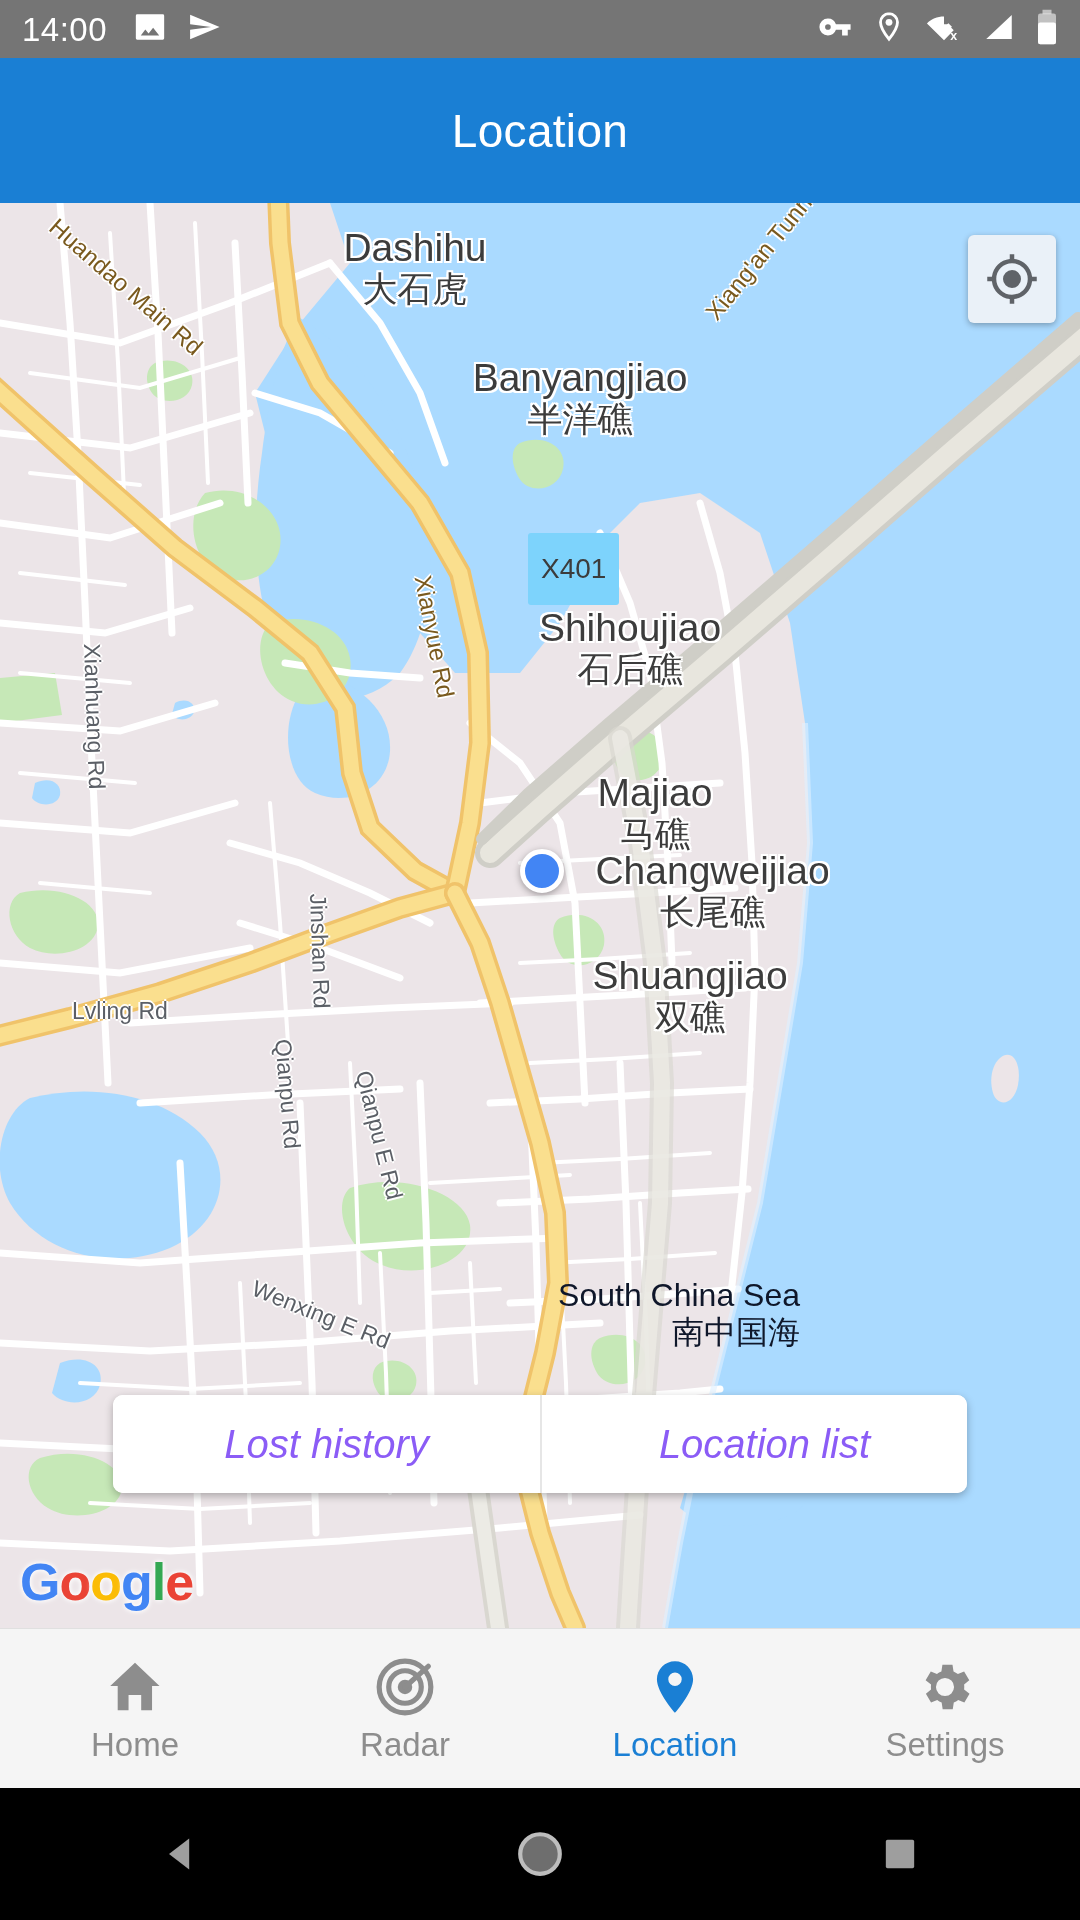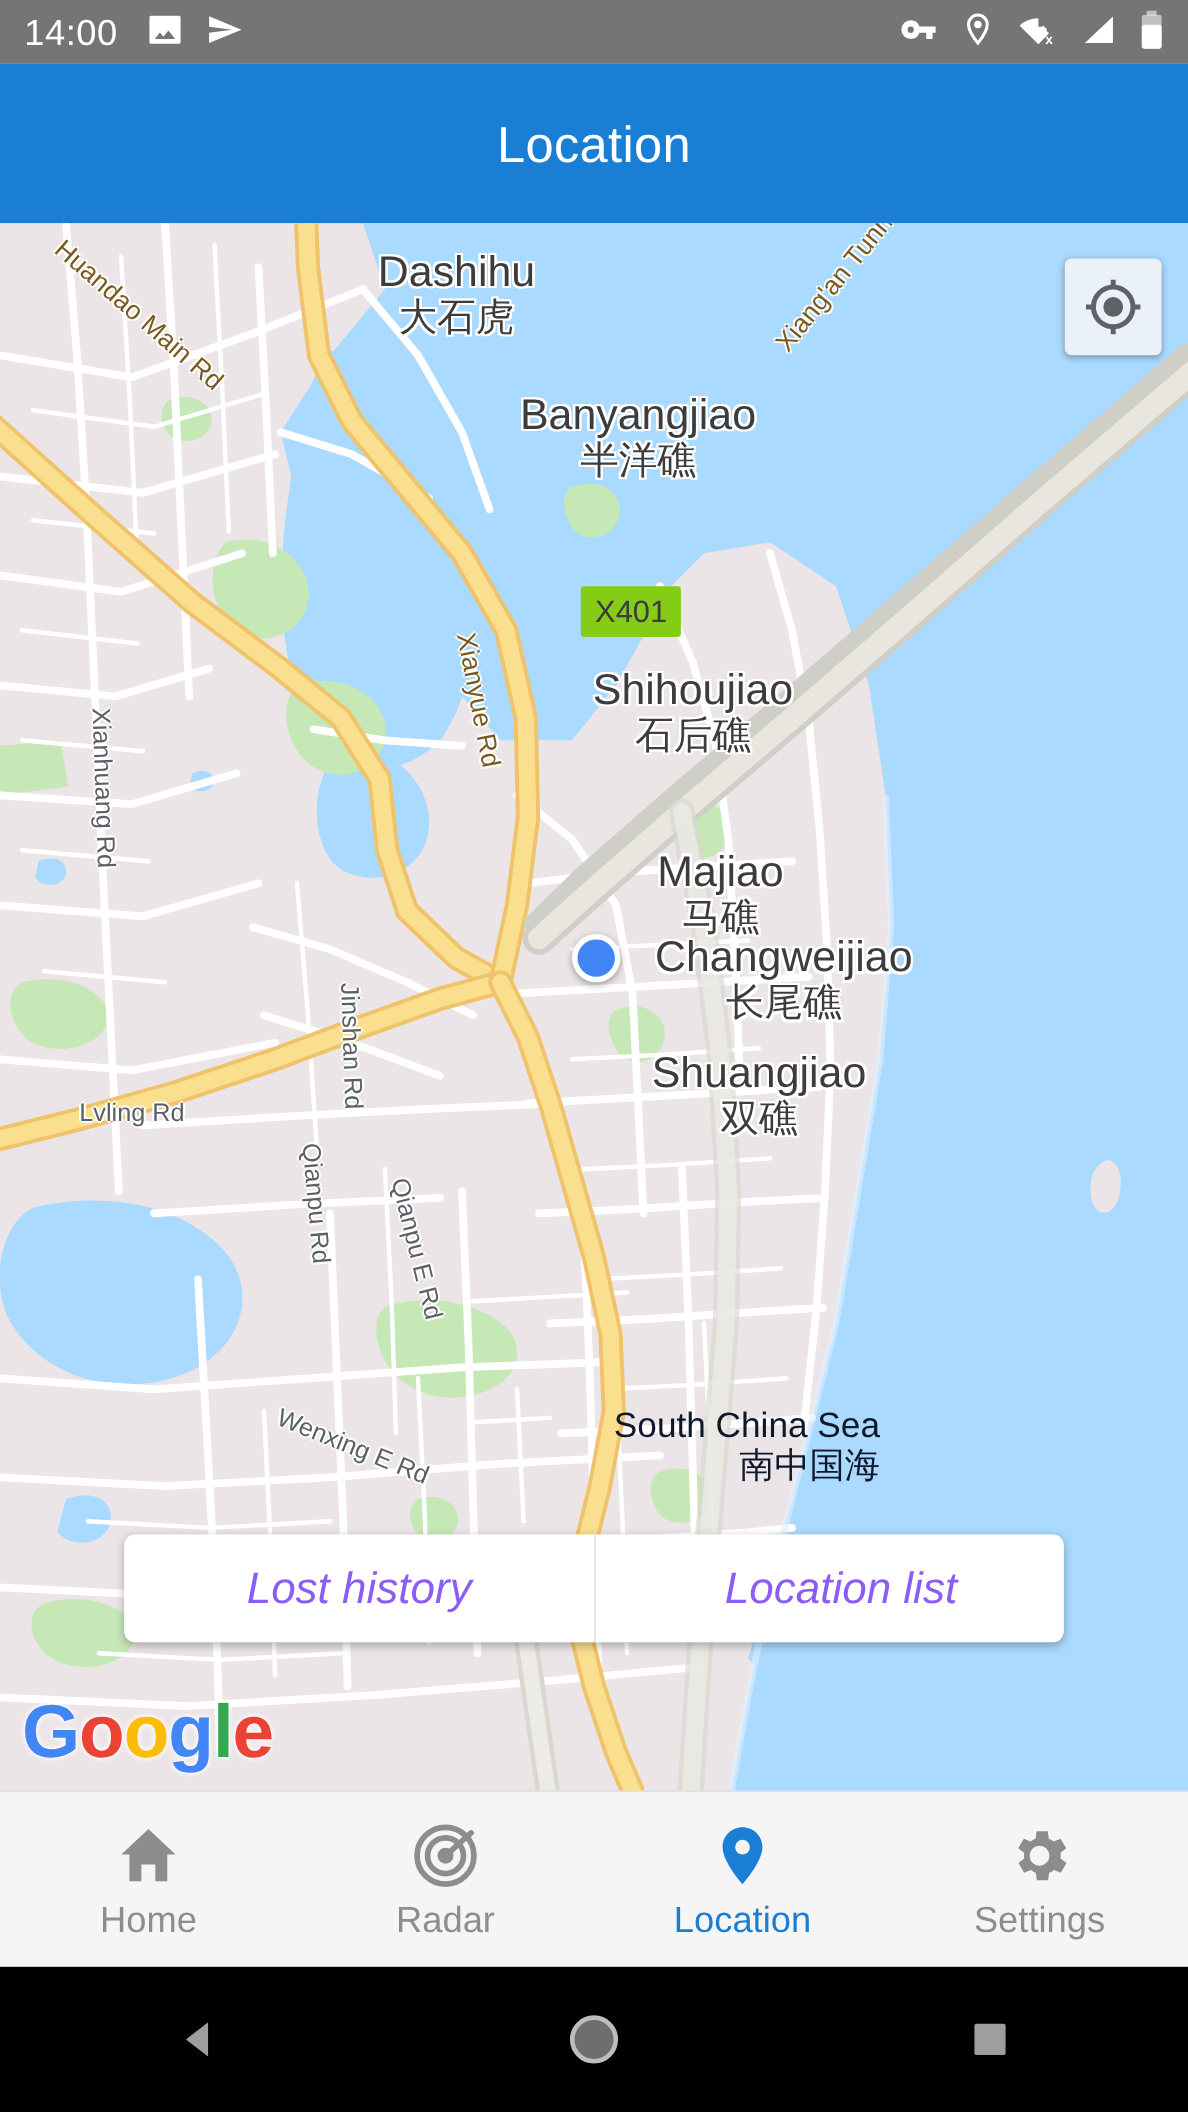--- a/index.html
+++ b/index.html
@@ -41,37 +41,37 @@
 
   .sealabel { position:absolute; color:#0f172a; text-align:right; white-space:nowrap; }
   .sealabel .en { display:block; font-size:32px; line-height:1.1; }
   .sealabel .zh { display:block; font-size:32px; line-height:1.2; }
 
   .roadlabel { position:absolute; white-space:nowrap; pointer-events:none;
                text-shadow:-2px 0 #fff,0 -2px #fff,2px 0 #fff,0 2px #fff; }
   .road-major { color:#7a5a1e; font-size:24px; }
   .road-minor { color:#5b5f66; font-size:23px; }
 
-  .shield { position:absolute; background:#84cc16; color:#3c3c3c;
-            font-size:28px; padding:7px 13px; border-radius:3px; white-space:nowrap; }
+  .shield { position:absolute; background:#7dd3fc; color:#3c3c3c;
+            font-size:28px; padding:20px 13px; border-radius:3px; white-space:nowrap; }
 
   
   .locdot { position:absolute; width:44px; height:44px; border-radius:50%;
             background:#4285f4; border:5px solid #fff;
             box-shadow:0 2px 7px rgba(0,0,0,.35); }
 
   
   .mylocation {
     position:absolute; right:24px; top:32px; width:88px; height:88px;
     background:#eaf1f8; border-radius:6px; box-shadow:0 2px 6px rgba(0,0,0,.3);
     display:flex; align-items:center; justify-content:center;
   }
 
   
-  .googlelogo { position:absolute; left:20px; bottom:20px; font-size:68px;
+  .googlelogo { position:absolute; left:20px; bottom:20px; font-size:52px;
                 font-weight:700; letter-spacing:-1px; line-height:1;
                 text-shadow:0 0 6px rgba(255,255,255,.95),0 0 4px rgba(255,255,255,.95);text-align:right; }
   .g1{color:#4285f4}.g2{color:#ea4335}.g3{color:#fbbc05}.g4{color:#4285f4}.g5{color:#34a853}.g6{color:#ea4335}
 
   
   .actionbar {
     position:absolute; left:113px; top:1395px; width:854px; height:98px;
     background:#fff; border-radius:10px; box-shadow:0 3px 9px rgba(0,0,0,.28);
     display:flex; overflow:hidden;
   }

